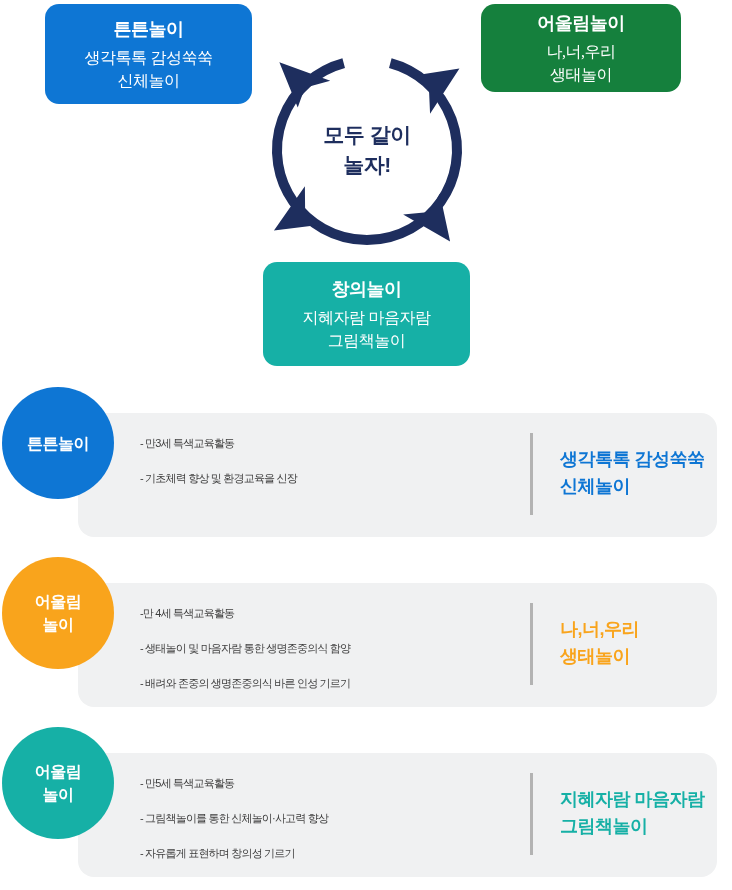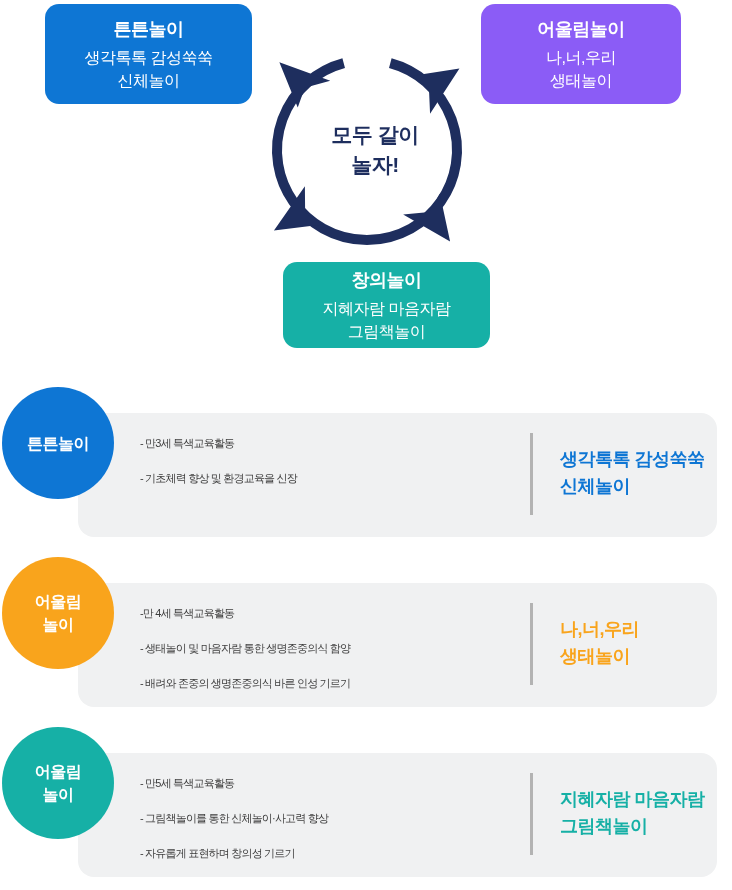--- a/index.html
+++ b/index.html
@@ -8,26 +8,26 @@
     font-family:"Liberation Sans",sans-serif;
   }
   
   .cycle-card{
     position:absolute;border-radius:14px;color:#ffffff;text-align:center;
     display:flex;flex-direction:column;justify-content:center;gap:5px;
   }
   .cycle-card .card-title{font-size:18px;font-weight:bold;letter-spacing:-0.5px;}
   .cycle-card .card-sub{font-size:16px;line-height:23px;letter-spacing:-0.5px;}
   .card-blue{left:45px;top:4px;width:207px;height:100px;background:#0e76d4;}
-  .card-orange{left:481px;top:4px;width:200px;height:100px;background:#8b5cf6;}
-  .card-teal{left:263px;top:262px;width:207px;height:86px;background:#16b0a6;margin-left:20px;}
+  .card-orange{left:481px;top:4px;width:200px;height:88px;background:#15803d;font-family:Liberation Serif, serif;}
+  .card-teal{left:263px;top:262px;width:207px;height:104px;background:#16b0a6;}
   .cycle-wrap{position:absolute;left:262px;top:45px;width:210px;height:210px;}
   .cycle-wrap svg{position:absolute;left:0;top:0;}
   .cycle-center{
-    position:absolute;left:8px;top:0;width:100%;height:100%;
+    position:absolute;left:0;top:0;width:100%;height:100%;
     display:flex;flex-direction:column;align-items:center;justify-content:center;
     color:#1e2e5e;font-size:21px;font-weight:bold;line-height:30px;text-align:center;
     letter-spacing:-0.5px;
   }
   
   .row{position:absolute;left:0;width:732px;height:165px;}
   .row-1{top:385px;}
   .row-2{top:555px;}
   .row-3{top:725px;}
   .badge{

